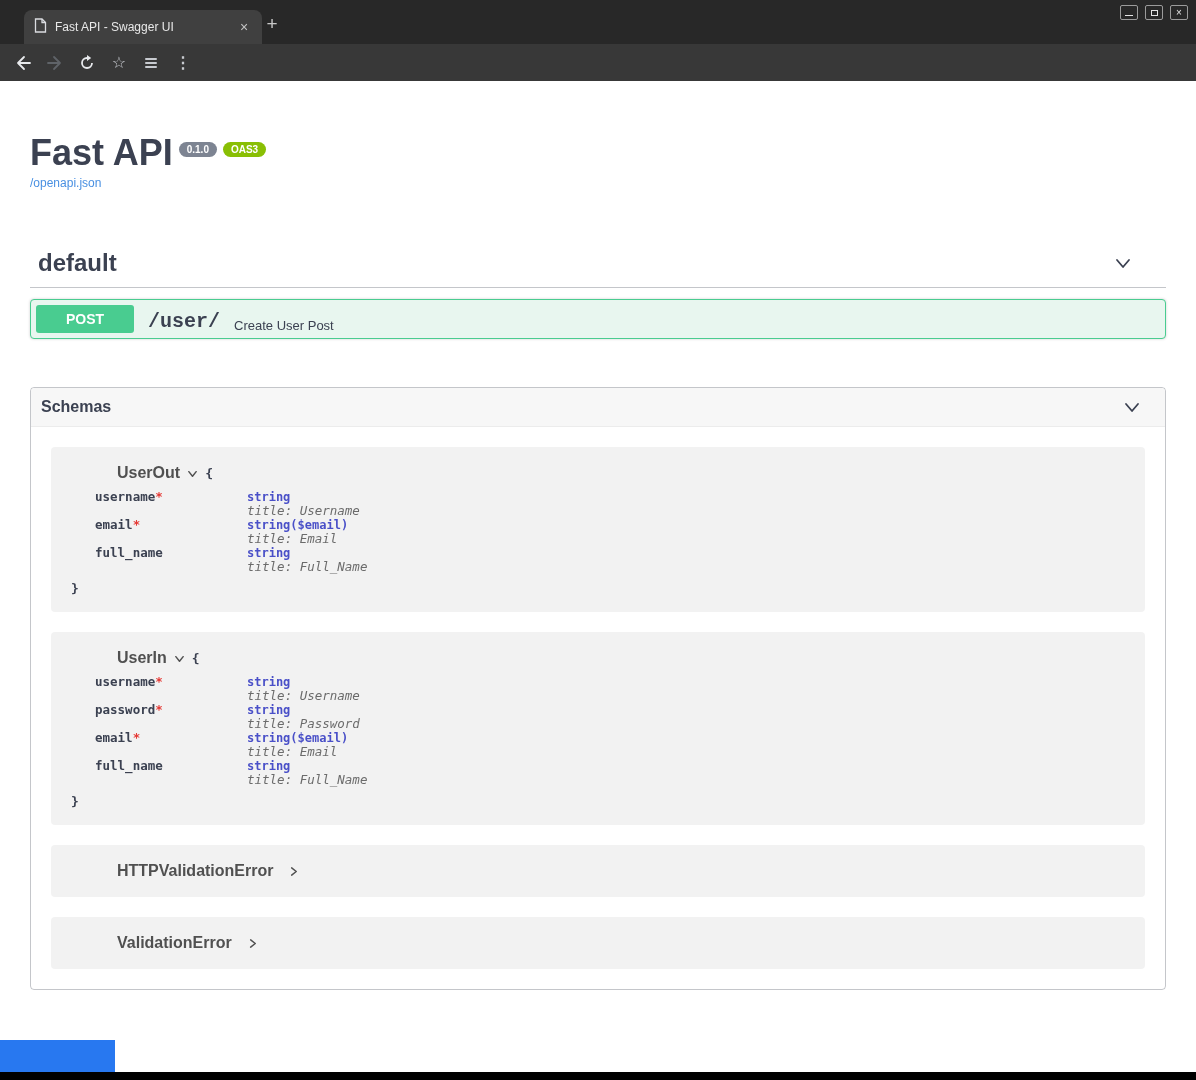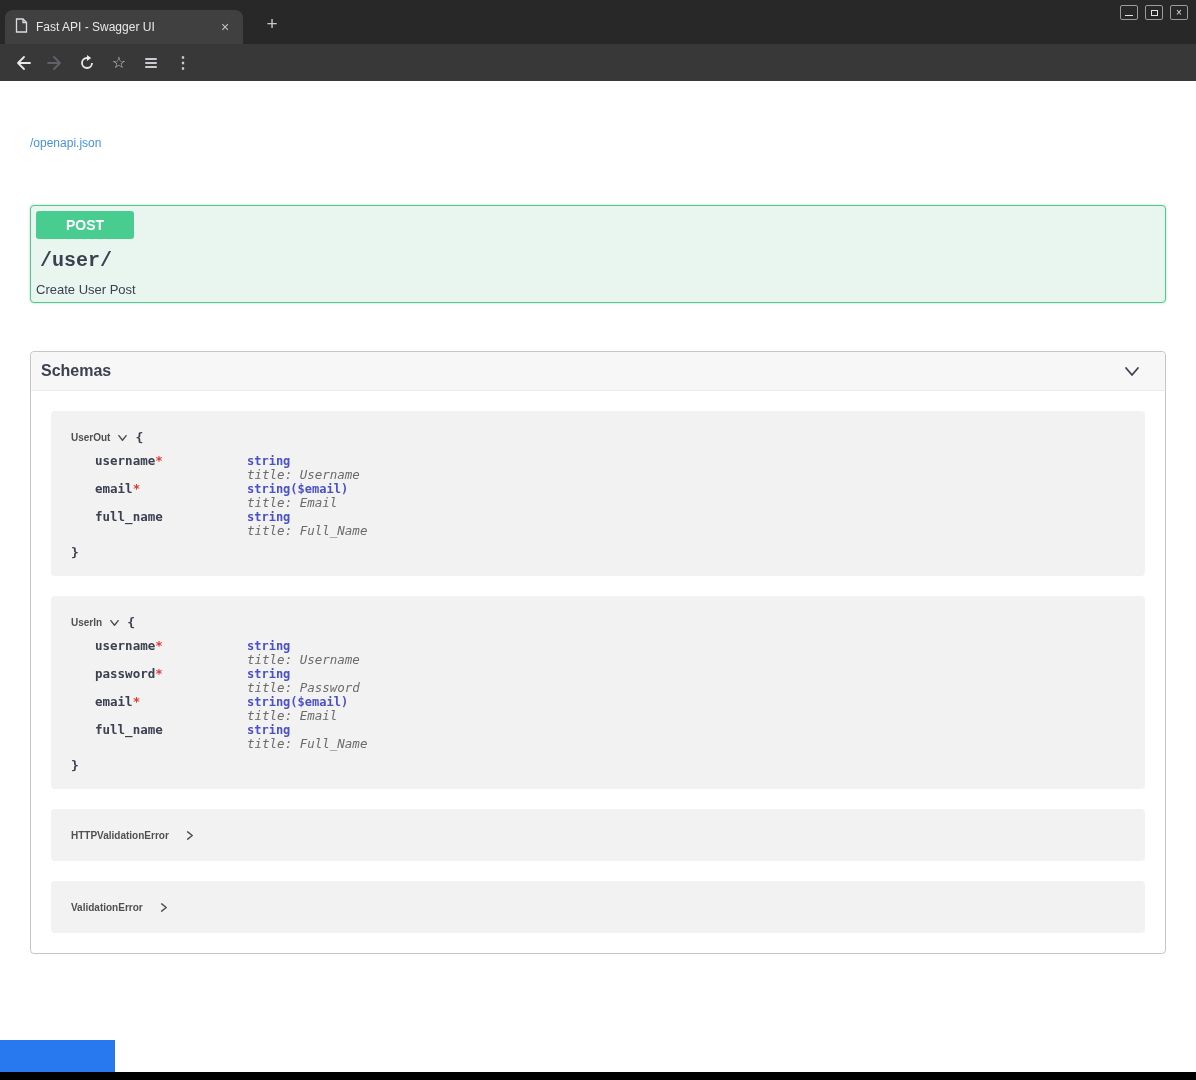--- a/index.html
+++ b/index.html
@@ -5,21 +5,21 @@
   * { box-sizing: border-box; margin: 0; padding: 0; }
   html,body { width:1196px; height:1080px; }
   body {
     font-family: "Liberation Sans", sans-serif;
     background:#000; position:relative; overflow:hidden;
   }
 
   
   .tabstrip { position:absolute; top:0; left:0; width:100%; height:44px; background:#282828; }
   .tab {
-    position:absolute; left:5px; bottom:0; width:238px; height:34px;
+    position:absolute; left:24px; bottom:0; width:238px; height:34px;
     background:#404040; border-radius:8px 8px 0 0;
     display:flex; align-items:center; gap:8px; padding:15px 10px;
     color:#e8e8e8; font-size:12px;
   }
   .tab-title { white-space:nowrap; overflow:hidden; flex:1; }
   .tab-close { color:#c3c3c3; font-size:14px; line-height:14px; width:16px; text-align:center; cursor:pointer; }
   .new-tab { position:absolute; left:260px; bottom:7px; width:24px; height:24px; color:#c8c8c8; font-size:19px; line-height:22px; text-align:center; }
   .win-controls { position:absolute; top:5px; right:8px; display:flex; gap:7px; }
   .win-btn {
     width:18px; height:15px; border:1px solid #9b9b9b; border-radius:2px;
@@ -65,40 +65,40 @@
     border-bottom:1px solid rgba(59,65,81,.3); cursor:pointer;
   }
   .tag-title { font-size:24px; font-weight:700; color:var(--heading-text,#3b4151); }
   .tag-header .chev { margin-left:auto; }
 
   .opblock {
     margin-top:11px; border:1px solid var(--post-green,#49cc90);
     background:var(--post-bg,#e8f6ef); border-radius:4px;
     box-shadow:0 0 3px rgba(0,0,0,.19);
   }
-  .opblock-summary { display:flex; align-items:flex-start; padding:5px; gap:10px; cursor:pointer;flex-direction:column; }
+  .opblock-summary { display:flex; align-items:flex-end; padding:5px; gap:10px; cursor:pointer; }
   .opblock-method {
     background:var(--post-green,#49cc90); color:#fff; font-weight:700; font-size:14px;
     border-radius:3px; width:98px; text-align:center; padding:6px 0;
   }
   .opblock-path { font-family:Liberation Mono, monospace; font-size:20px; font-weight:700; color:var(--heading-text,#3b4151); padding:0 4px; }
   .opblock-desc { font-size:13px; color:var(--heading-text,#3b4151); }
 
   .models { margin-top:48px; border:1px solid rgba(59,65,81,.3); border-radius:4px; }
   .models-header {
     display:flex; align-items:center; padding:10px 24px 10px 10px;
     background:#f7f7f7; border-bottom:1px solid #ececec; border-radius:4px 4px 0 0; cursor:pointer;
   }
   .models-title { font-size:16px; font-weight:700; color:var(--heading-text,#3b4151); }
   .models-header .chev { margin-left:auto; }
   .models-body { padding:20px; display:flex; flex-direction:column; gap:20px; }
 
   .model-card { background:rgba(0,0,0,.05); border-radius:4px; padding:16px 20px; }
   .model-head { display:flex; align-items:center; gap:7px; height:20px; cursor:pointer; }
-  .model-title { font-size:10px; font-weight:700; color:#505050; }
+  .model-title { font-size:16px; font-weight:700; color:#505050;margin-left:46px; }
   .brace { font-family:"DejaVu Sans Mono",monospace; font-size:13px; font-weight:700; color:var(--heading-text,#3b4151); }
   .props { margin:7px 0 0 24px; }
   .prop-row { display:flex; }
   .prop-name { width:152px; font-family:"DejaVu Sans Mono",monospace; font-size:12.5px; font-weight:700; color:var(--heading-text,#3b4151); line-height:14px; }
   .star { color:#e53935; }
   .prop-type { font-family:"DejaVu Sans Mono",monospace; font-size:12px; font-weight:700; color:var(--prop-type-blue,#4a50c8); line-height:14px; }
   .prop-meta { font-family:"DejaVu Sans Mono",monospace; font-size:12.5px; font-style:italic; color:#6b6b6b; line-height:14px; }
   .close-brace { margin-top:7px; }
 
   .chev svg, .chev-sm svg { display:block; }
@@ -160,24 +160,35 @@
         <rect x="2" y="11" width="12" height="2" rx="1" fill="#c8cbd0"></rect>
       </svg>
   </div>
   <div class="nav-btn menu-btn">⋮</div>
 </div>
 
 <div class="content">
   <div class="swagger">
 
     <div class="info">
+      <div>
+        <span class="api-title">Fast API</span><span class="badge ver">0.1.0</span><span class="badge oas">OAS3</span>
+      </div>
       <a class="spec-link">/openapi.json</a>
     </div>
 
     <div class="tag-section">
+      <div class="tag-header">
+        <span class="tag-title">default</span>
+        <span class="chev">
+          <svg width="18" height="18" viewBox="0 0 18 18">
+              <polyline points="3,6 9,13 15,6" fill="none" stroke="#3b4151" stroke-width="1.8" stroke-linecap="round" stroke-linejoin="round"></polyline>
+            </svg>
+        </span>
+      </div>
 
       <div class="opblock">
         <div class="opblock-summary">
           <span class="opblock-method">POST</span>
           <span class="opblock-path">/user/</span>
           <span class="opblock-desc">Create User Post</span>
         </div>
       </div>
     </div>
 

